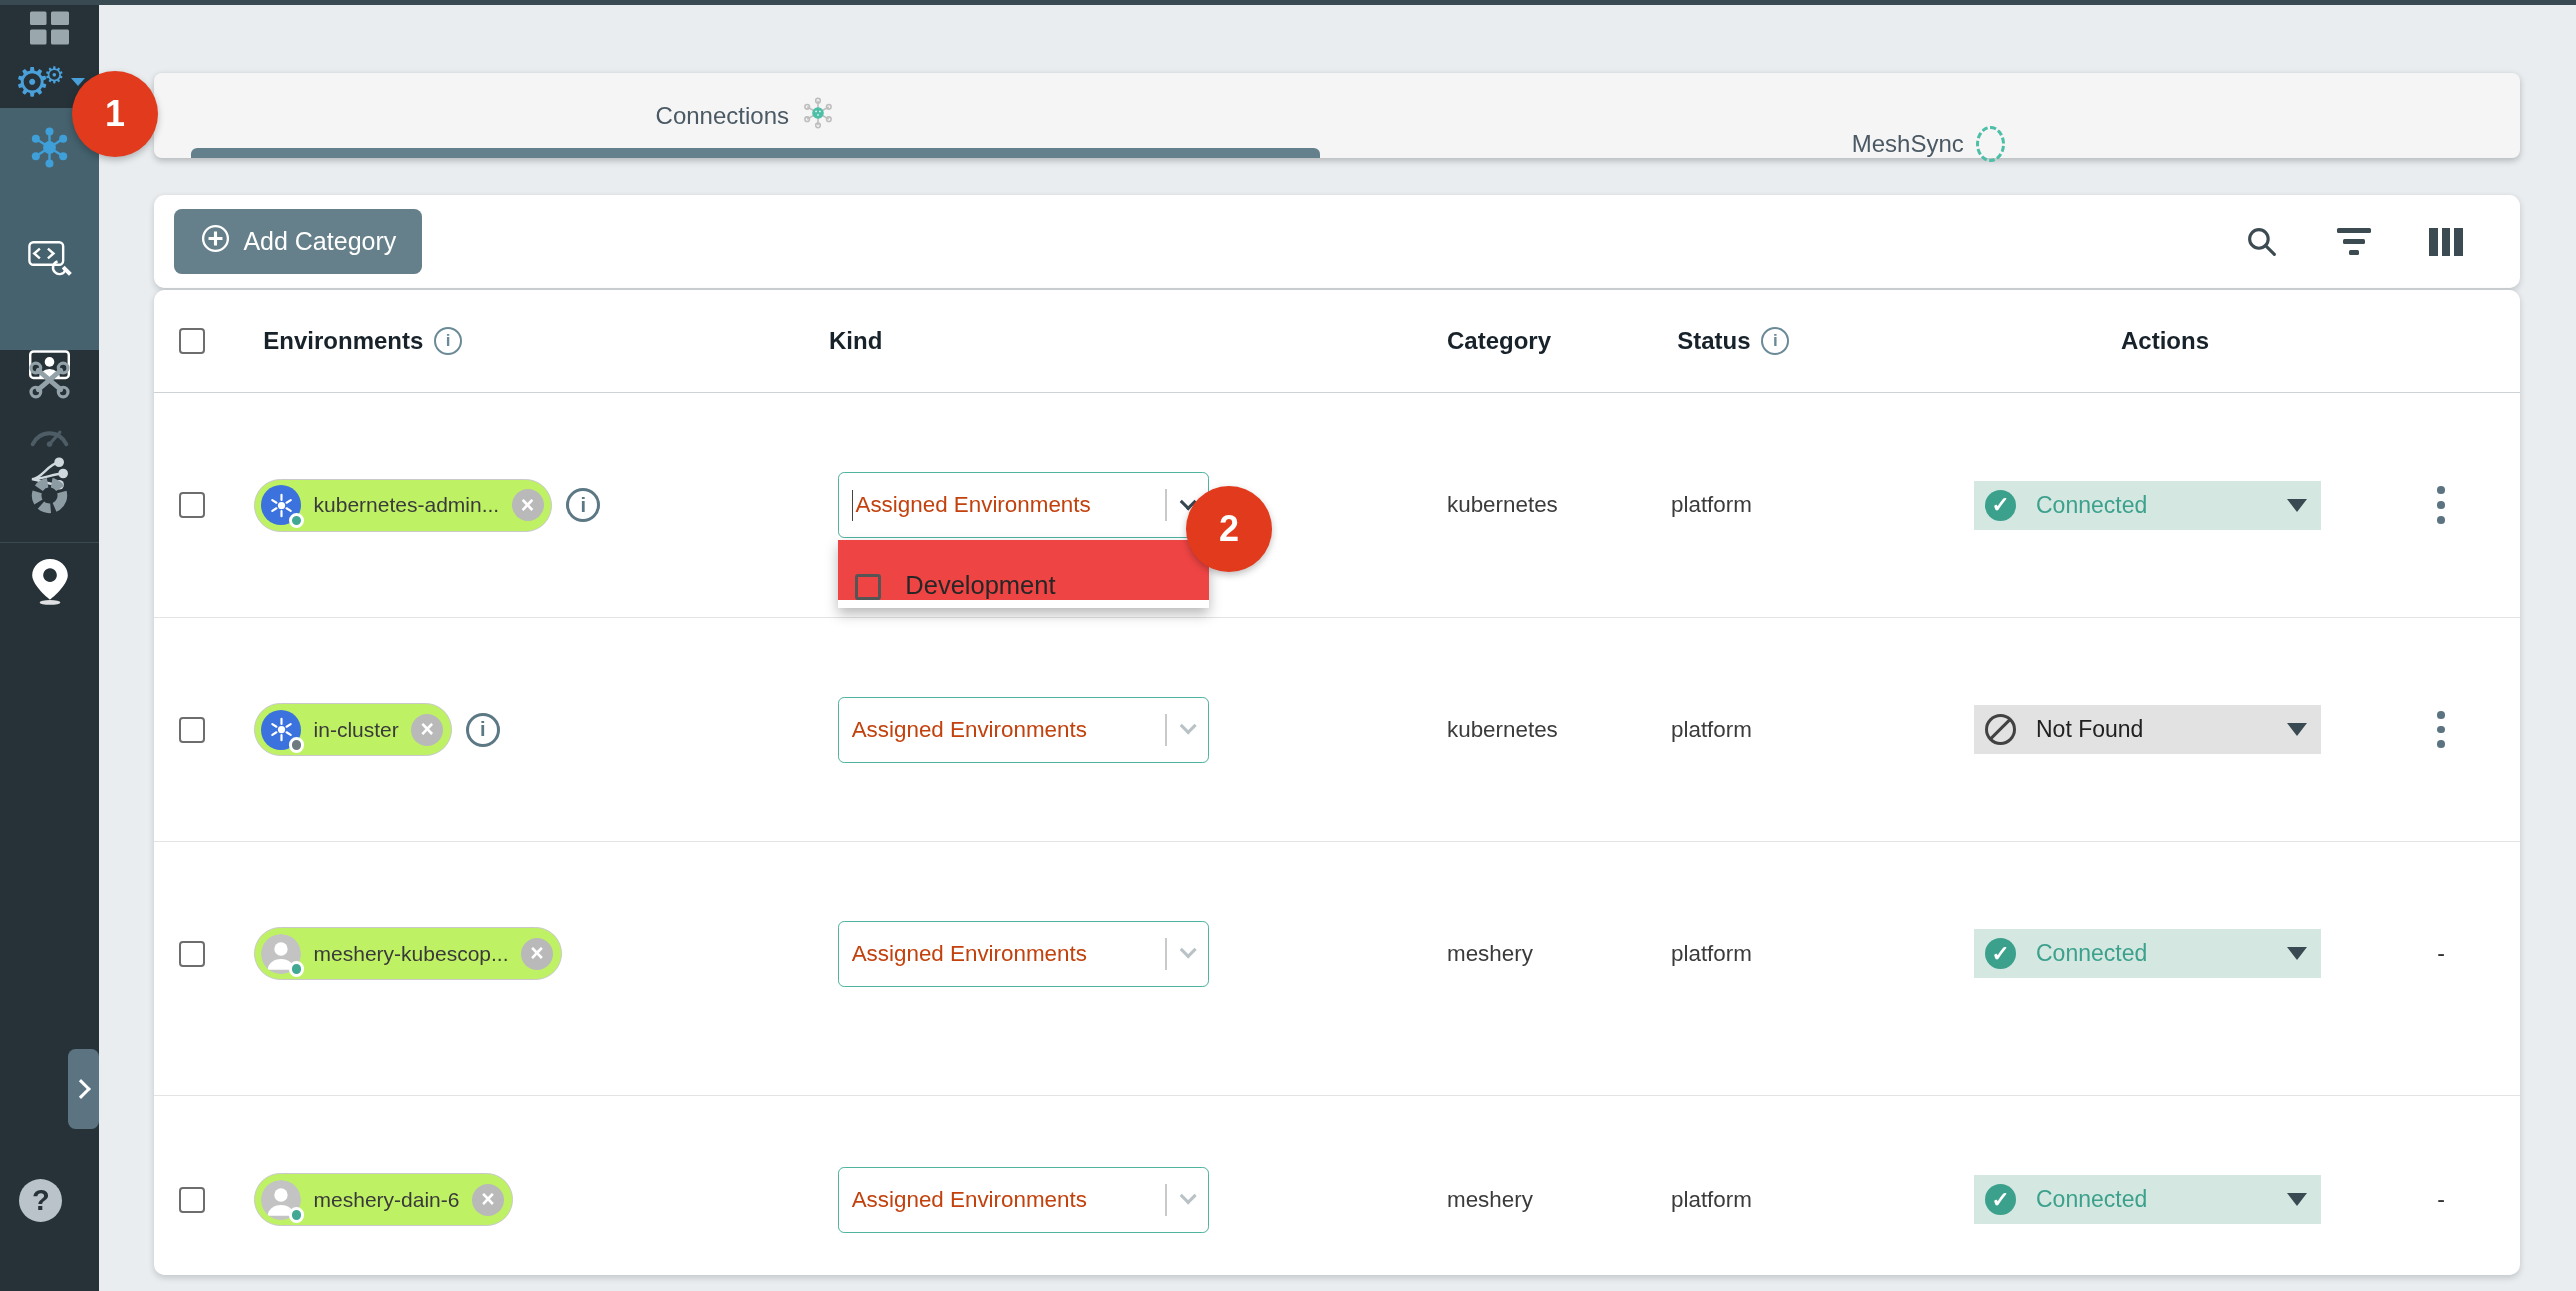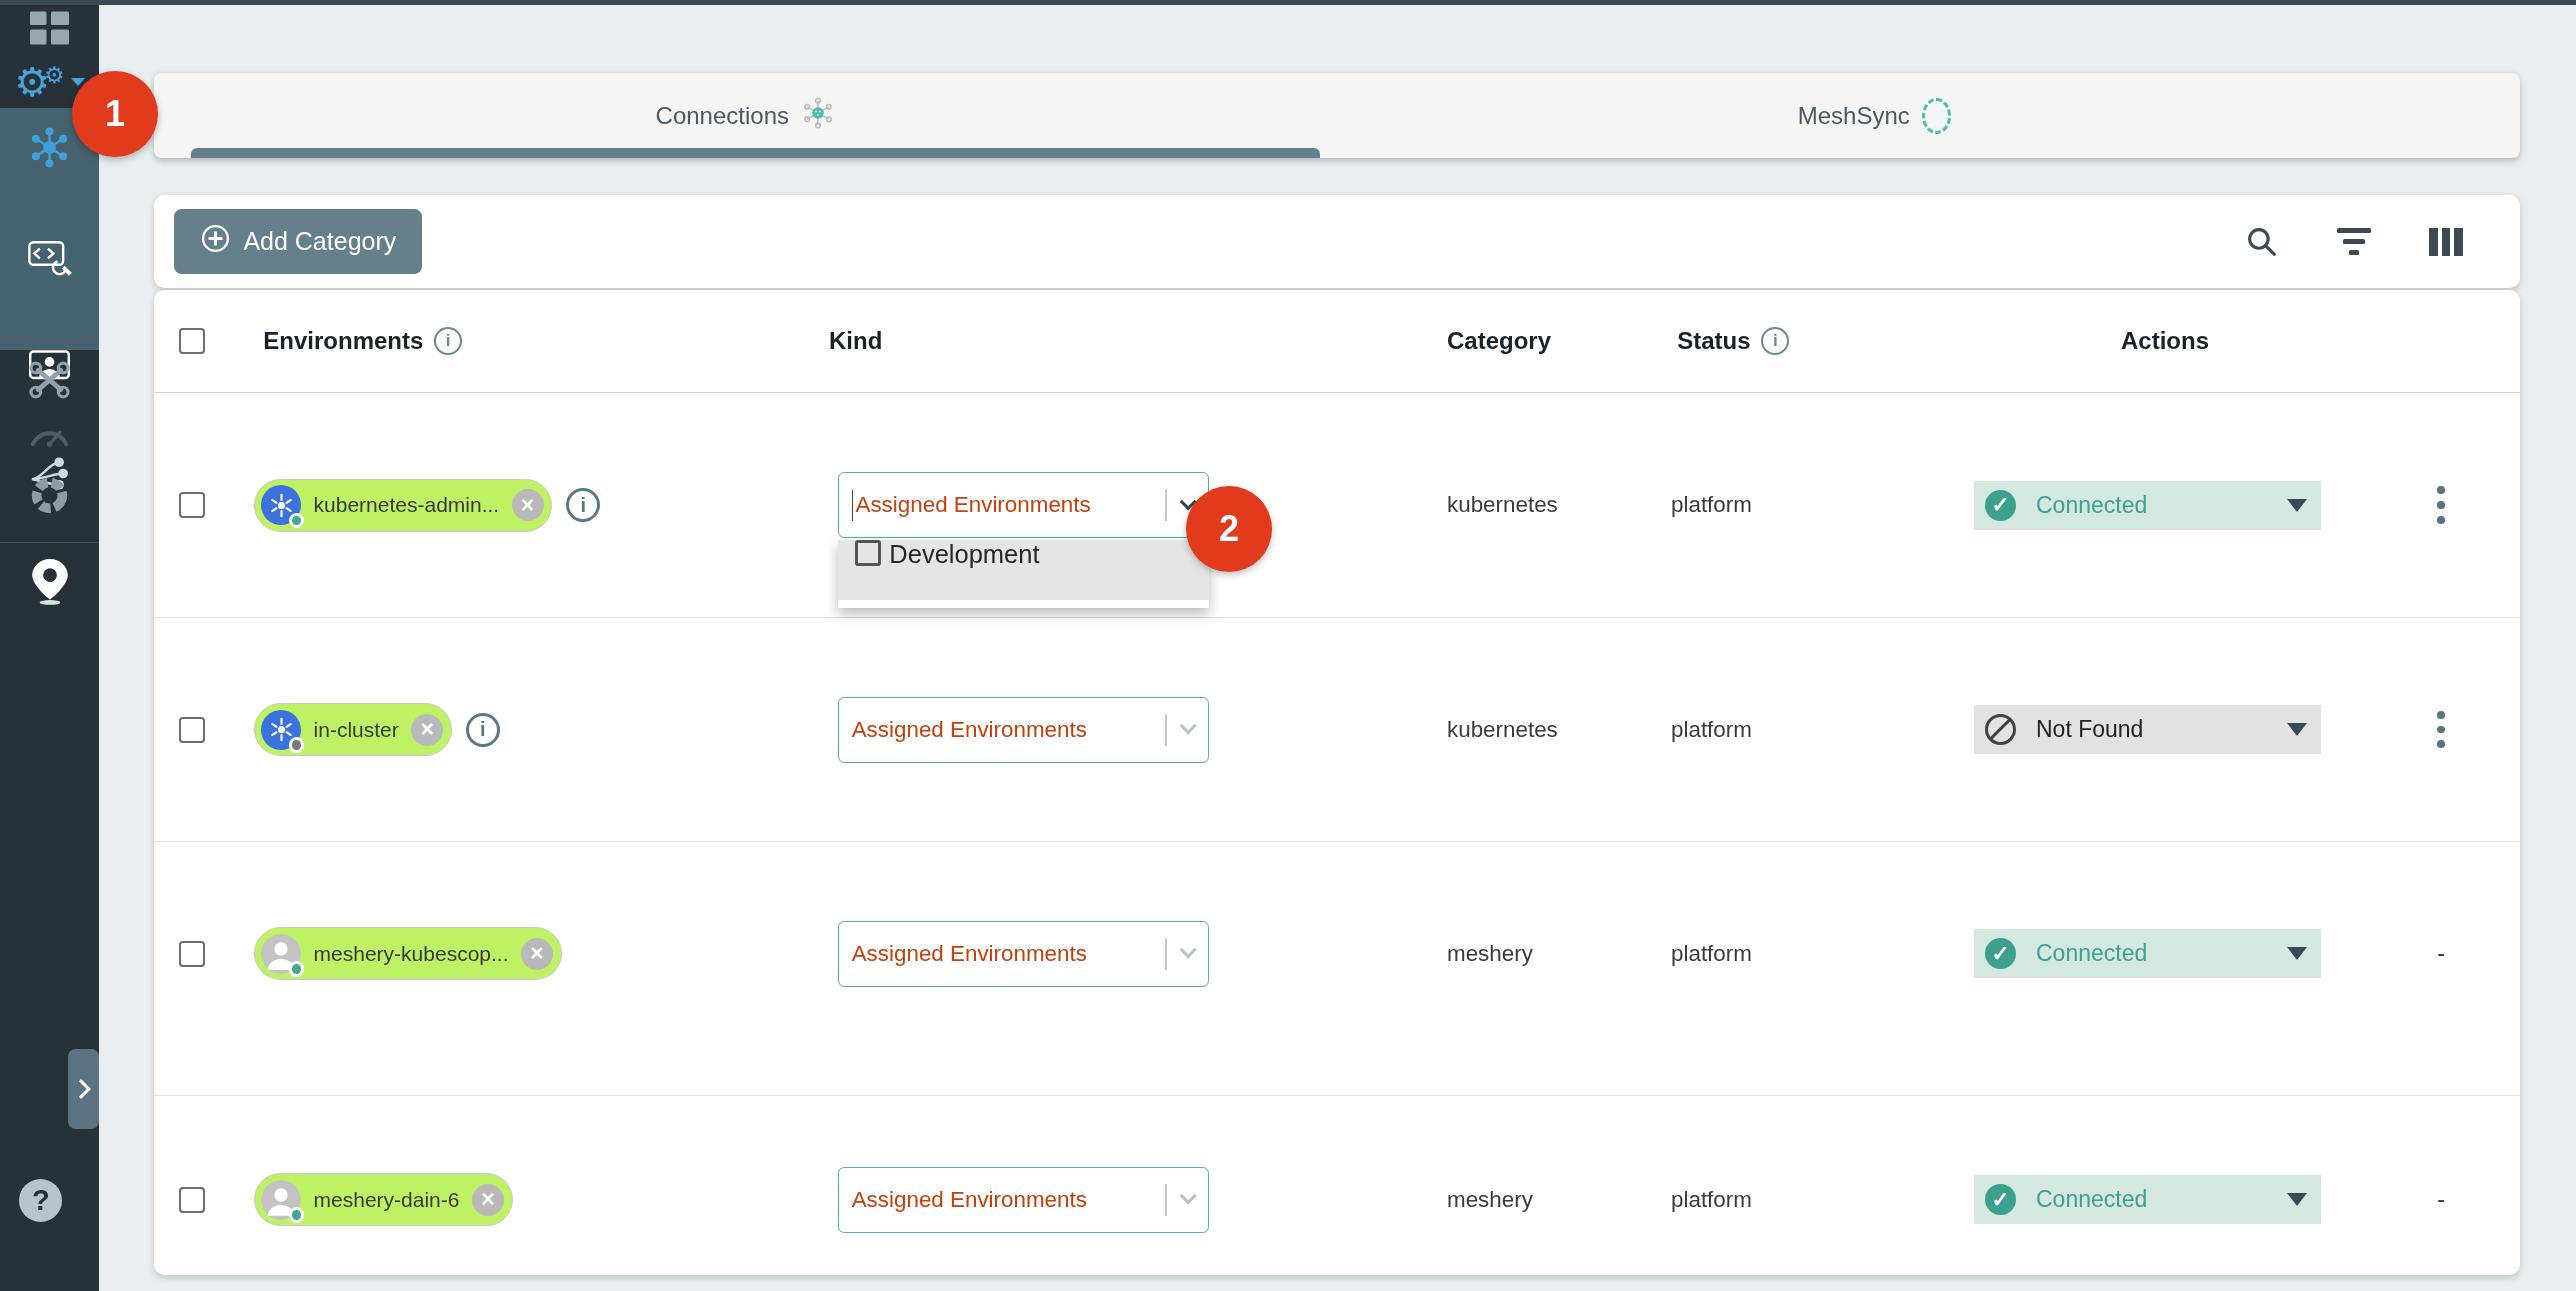--- a/index.html
+++ b/index.html
@@ -26,21 +26,21 @@
 
   
   .annot { position:absolute; width:86px; height:86px; border-radius:50%; background:#e23a1c; color:#fff; font-size:36px; font-weight:bold; display:flex; align-items:center; justify-content:center; box-shadow:0 3.1px 7.7px rgba(0,0,0,.25); z-index:50; }
   .annot-1 { left:72px; top:71px; }
   .annot-2 { left:1186px; top:486px; }
 
   
   .tabcard { position:absolute; left:154px; top:73px; width:2366px; height:85px; background:#f5f5f5; border-radius:7.7px; box-shadow:0 2.3px 6.2px rgba(0,0,0,.22); z-index:6; }
   .tab { position:absolute; top:0; width:1183px; height:85px; display:flex; align-items:center; justify-content:center; gap:12.4px; color:#4a5964; font-size:24px; font-weight:500; cursor:pointer; }
   .tab-connections { left:0; }
-  .tab-meshsync { left:1129px; }
+  .tab-meshsync { left:1183px;margin-top:28px; }
   .meshsync-spinner { width:29px; height:36px; border:3.9px dashed #4cbfa6; border-radius:50%; }
   .tab-indicator { position:absolute; left:37px; bottom:0; width:1129px; height:10px; background:#64808d; border-radius:6.2px 6.2px 0 0; }
 
   
   .toolbar { position:absolute; left:154px; top:195px; width:2366px; height:93px; background:#fff; border-radius:10.8px; box-shadow:0 2.3px 6.2px rgba(0,0,0,.16); display:flex; align-items:center; z-index:6; }
   .add-btn { margin-left:20px; height:65px; padding:0 26px; background:#66808b; border:none; border-radius:7.7px; color:#fff; font-size:25px; font-family:inherit; display:flex; align-items:center; gap:12.4px; cursor:pointer; }
   .toolbar-spacer { flex:1; }
   .tool-ic { width:36px; height:36px; margin-right:56px; display:flex; align-items:center; justify-content:center; cursor:pointer; }
   .filter-ic { display:flex; flex-direction:column; gap:6.2px; align-items:center; }
   .filter-ic i { display:block; background:#3c4a52; height:4.6px; border-radius:1.5px; }
@@ -74,21 +74,21 @@
   .hinfo { width:28px; height:28px; border-radius:50%; border:2.3px solid #6b8a97; color:#6b8a97; font-size:17px; font-weight:bold; display:inline-flex; align-items:center; justify-content:center; cursor:pointer; }
 
   .c-env { position:relative; }
   .envselect { margin-left:9.3px; width:371px; height:66px; border:1.5px solid #4fb3a0; border-radius:6.2px; background:#fff; display:flex; align-items:center; padding:0 14px 0 12.4px; cursor:pointer; }
   .text-cursor { width:1.5px; height:31px; background:#444; margin-right:2.3px; }
   .ph { font-size:22.4px; color:#c2410c; flex:1; white-space:nowrap; overflow:hidden; }
   .sel-divider { width:1.5px; height:32px; background:#c9c9c9; margin:0 15.4px 0 6.2px; }
   .chev { width:12.4px; height:12.4px; border-right:3.1px solid #b9c2c6; border-bottom:3.1px solid #b9c2c6; transform:rotate(45deg); margin-top:-6.2px; }
   .chev-dark { border-color:#37474f; }
   .envmenu { position:absolute; left:9.3px; top:calc(50% + 35px); width:371px; background:#fff; padding-bottom:7.7px; box-shadow:0 6.2px 12.4px rgba(0,0,0,.28); z-index:20; }
-  .envopt { height:60px; background:#e5e5e5; display:flex; align-items:flex-start; gap:8px; padding-left:17px; cursor:pointer; }
+  .envopt { height:60px; background:#ef4444; display:flex; align-items:flex-end; gap:24px; padding-left:17px; cursor:pointer; }
   .envopt .cb { width:26px; height:26px; border:3.1px solid #555; border-radius:3.1px; background:transparent; }
   .envopt span.opt-label { font-size:25.5px; color:#262626; }
 
   .cell-text { font-size:22.4px; color:#3b3b3b; }
 
   .badge { margin-left:6.2px; width:347px; height:49px; display:flex; align-items:center; padding:0 14px 0 10.8px; cursor:pointer; }
   .badge-connected { background:#d5e7e1; }
   .badge-notfound { background:#e2e2e2; }
   .b-ic { width:31px; height:31px; border-radius:50%; flex:none; display:flex; align-items:center; justify-content:center; }
   .b-ic-check { background:#3ba18c; color:#fff; font-size:21.6px; font-weight:bold; }

